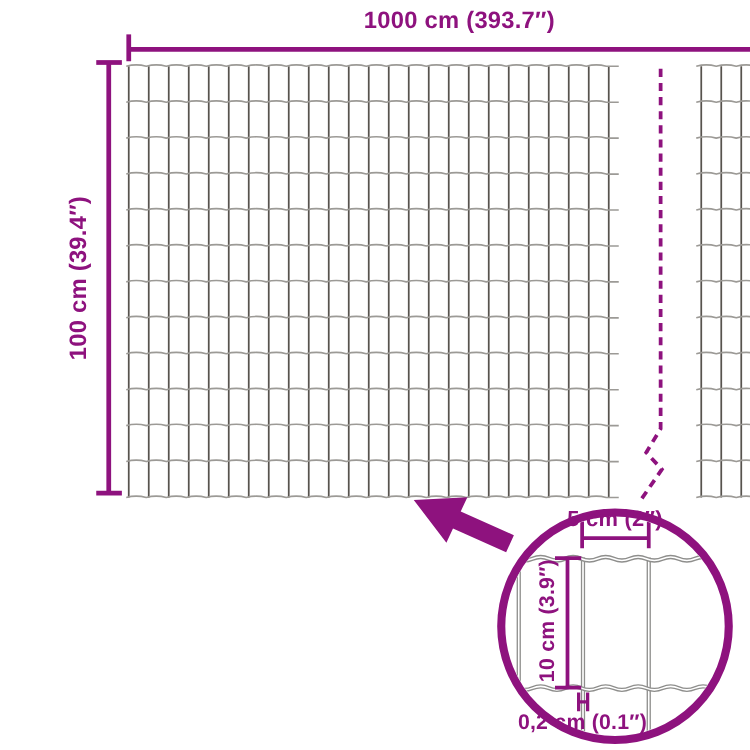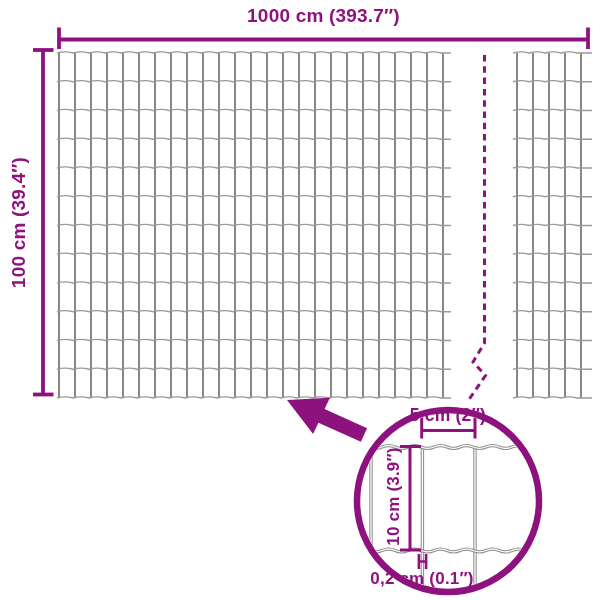--- a/index.html
+++ b/index.html
@@ -2,21 +2,21 @@
 <html><head>
 <meta charset="utf-8">
 <style>
   html, body {
     margin: 0; padding: 0;
     width: 600px; height: 600px;
     background: #ffffff;
     font-family: "Liberation Sans", "DejaVu Sans", sans-serif;
     overflow: hidden;
   }
-  #stage { position: relative; width: 496px; height: 600px; }
+  #stage { position: relative; width: 496px; height: 600px; margin-left: 44px; }
   svg { display: block; }
   .dim-label {
     font-weight: bold;
     letter-spacing: 0.2px;
   }
 </style>
 </head>
 <body>
 
 <div id="stage">

